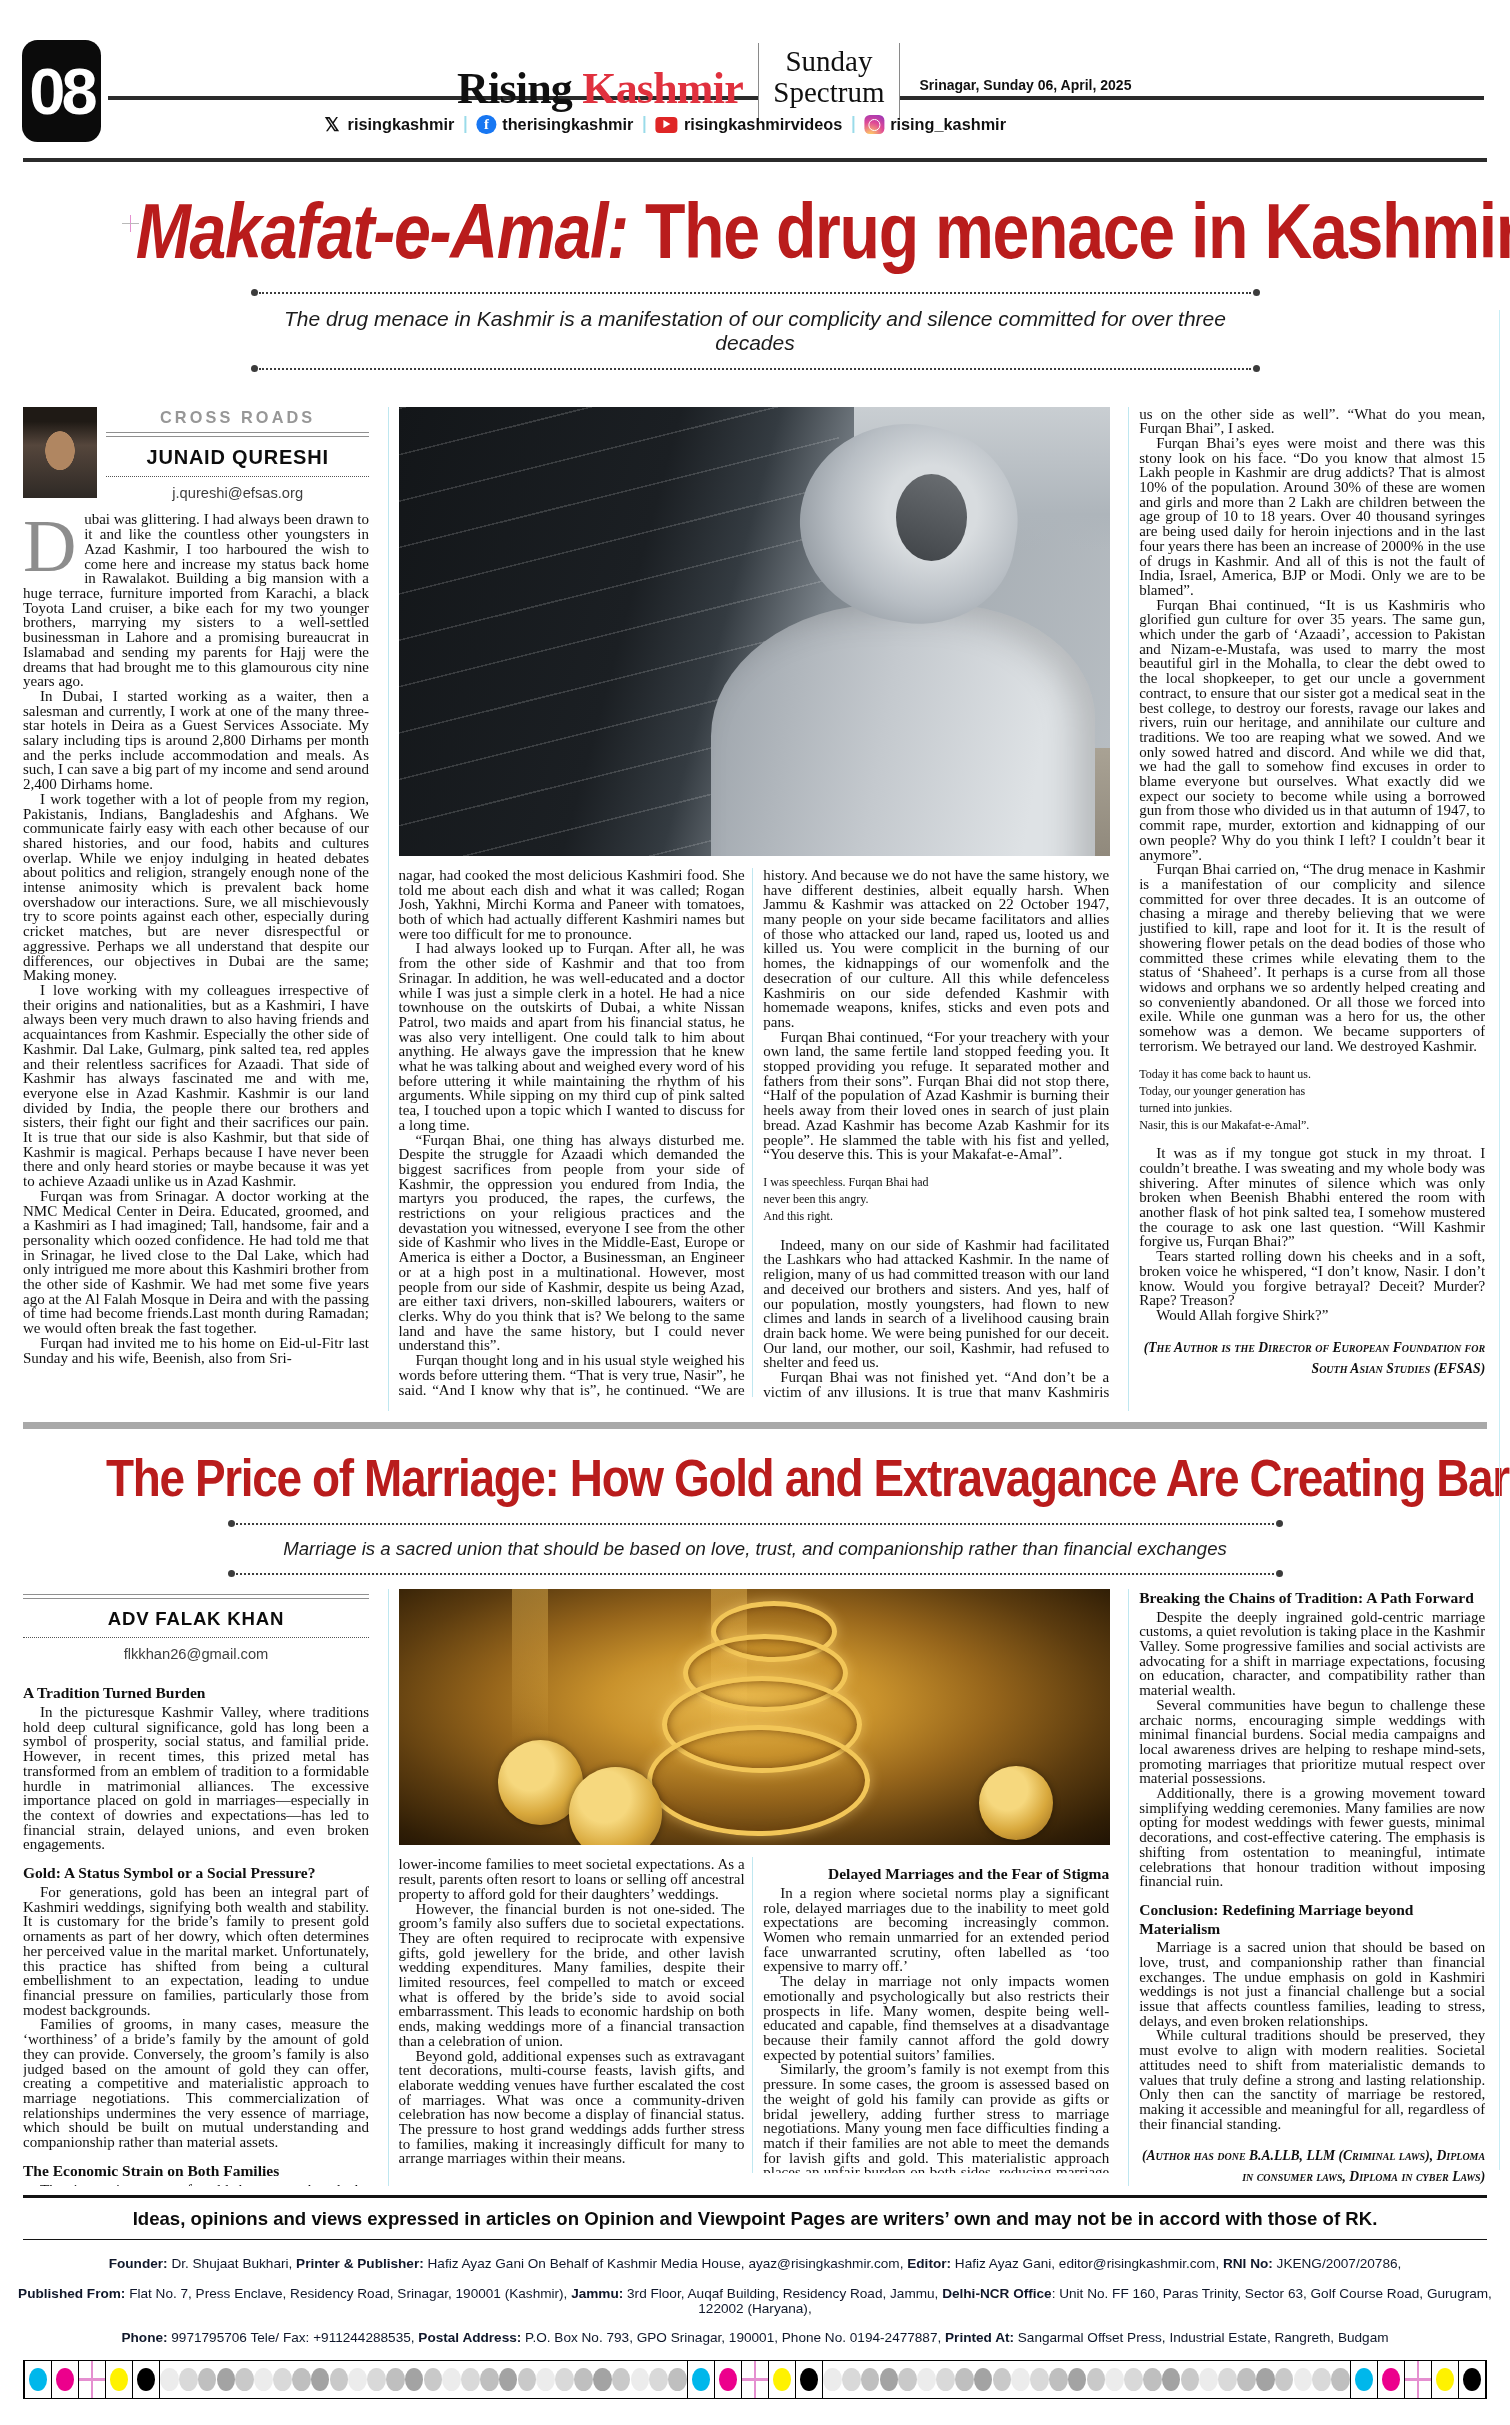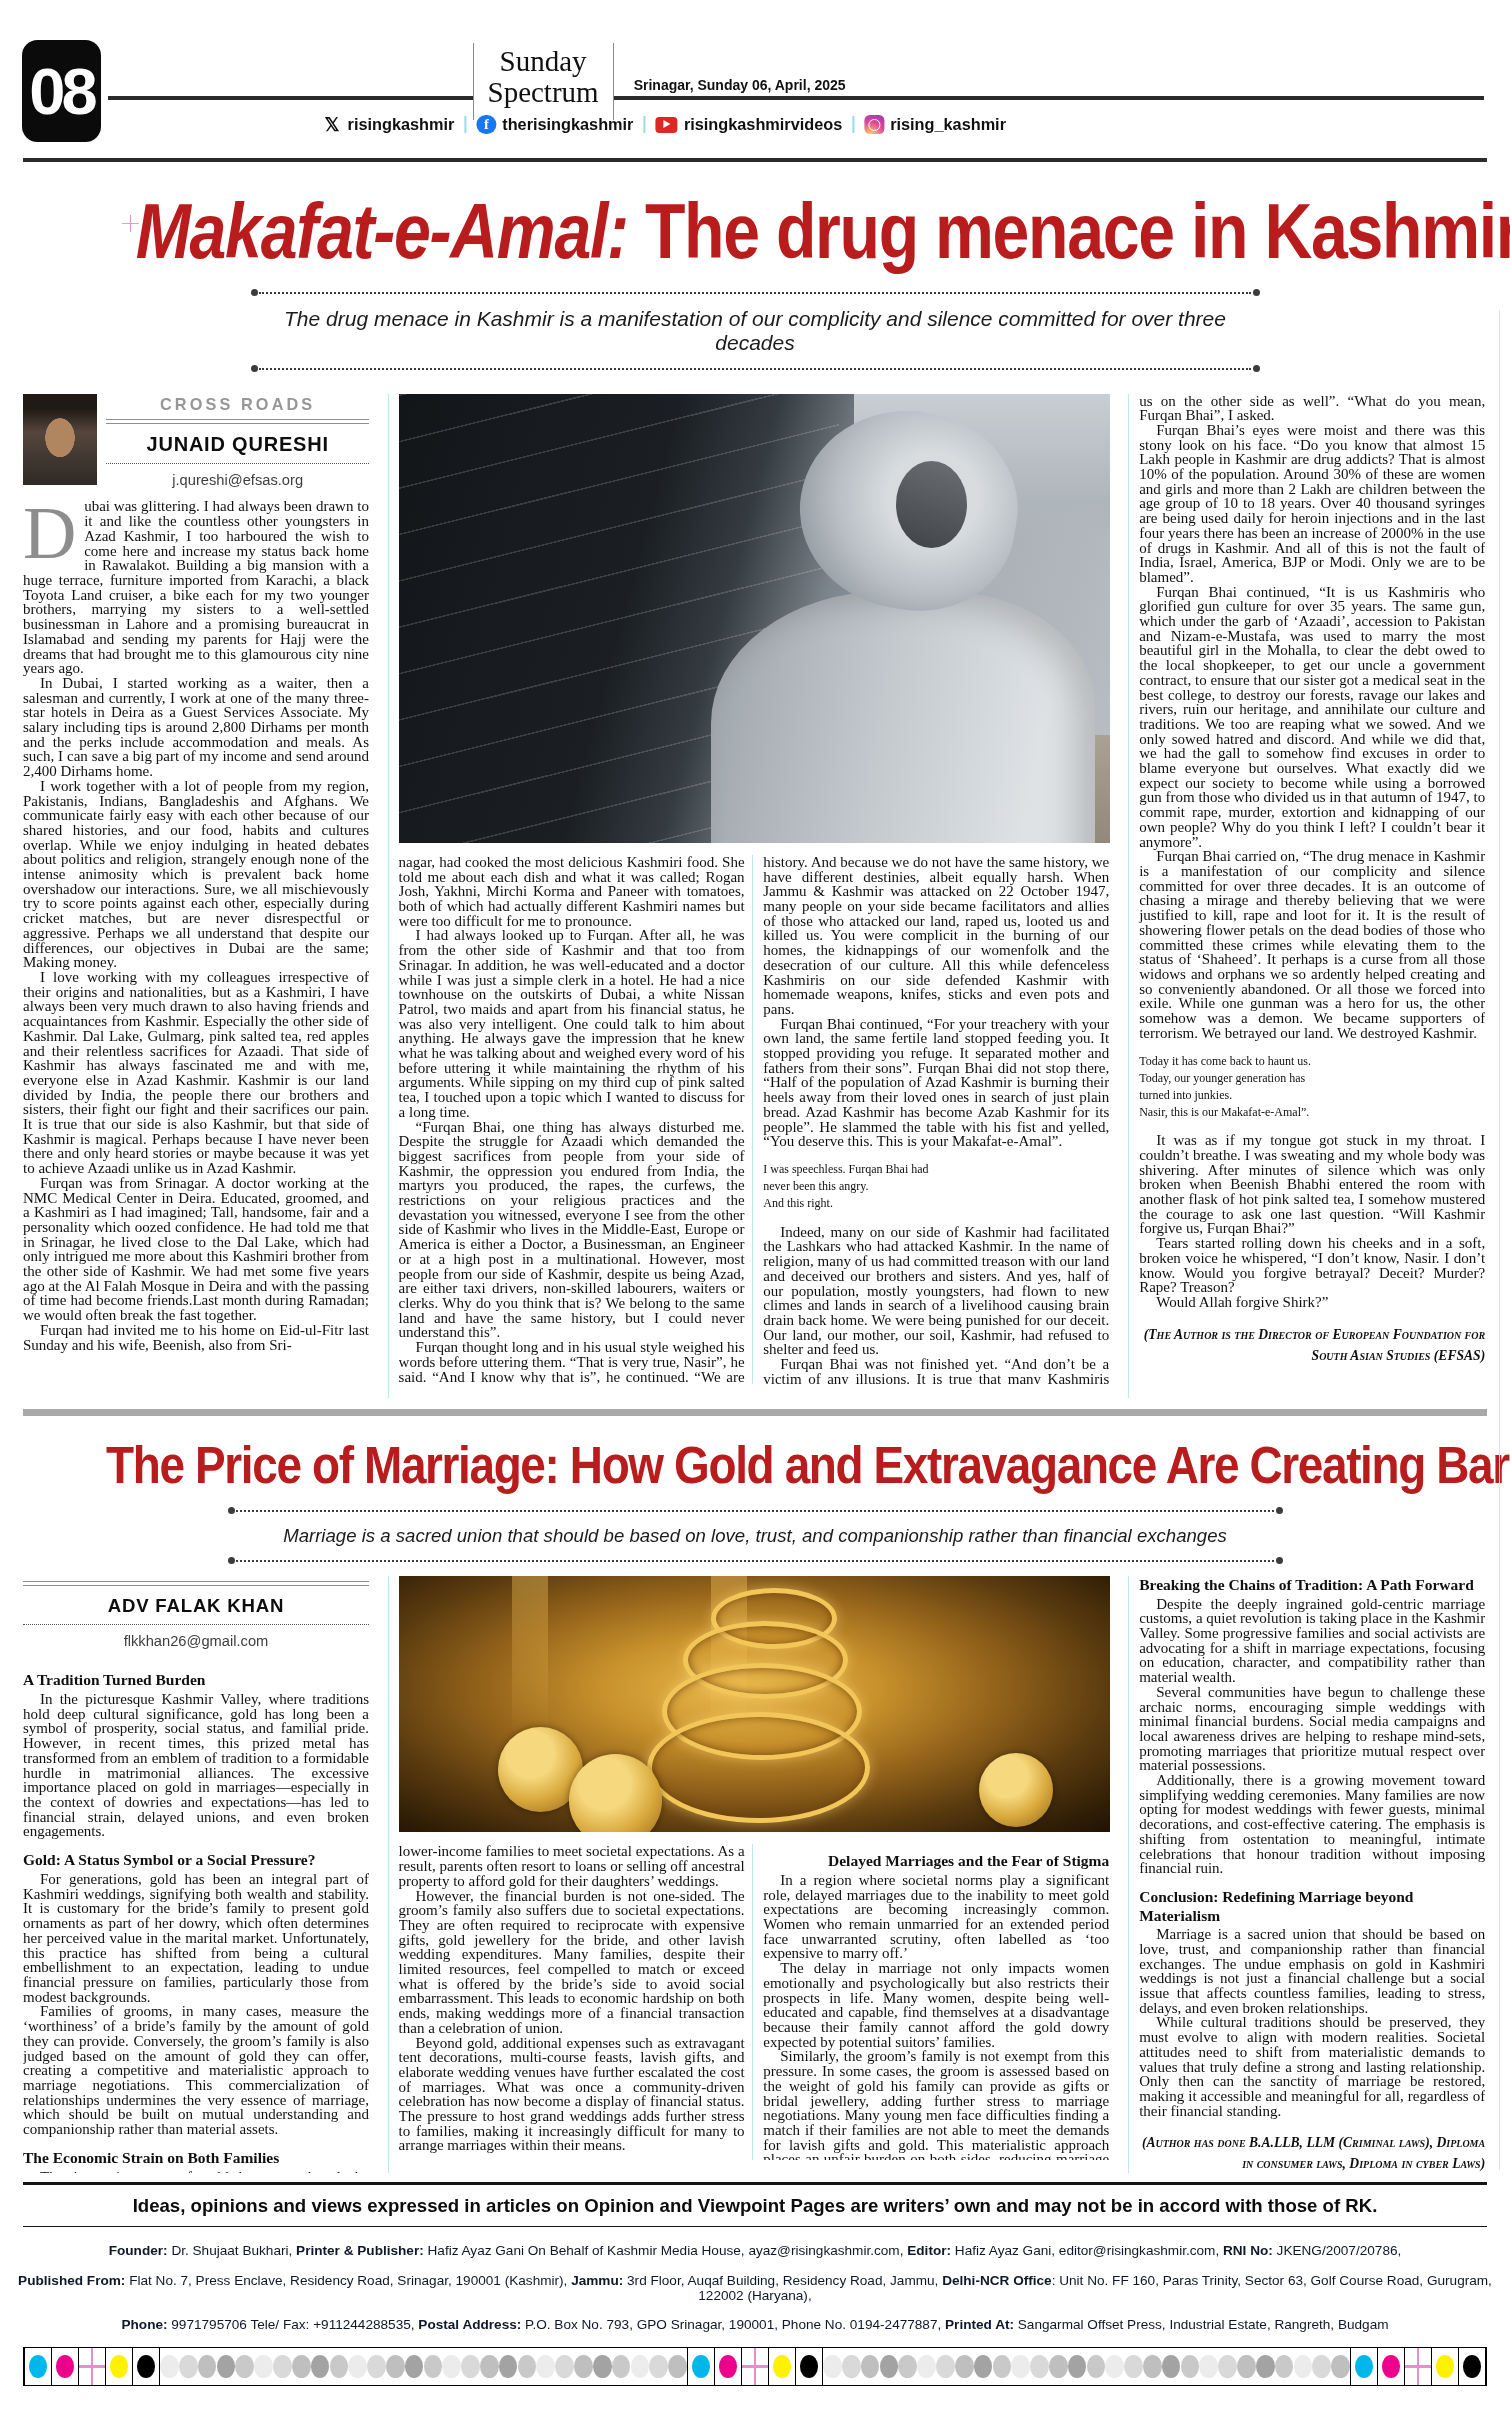--- a/index.html
+++ b/index.html
@@ -42,21 +42,21 @@
   .article{padding:0 23px;position:relative;}
   h1{margin:20px 0 0;text-align:center;font-family:"Liberation Sans",sans-serif;font-weight:800;color:#b91c1c;}
   .h1line{display:inline-block;transform:scaleX(.86);transform-origin:center;white-space:nowrap;letter-spacing:-1.5px;}
   .t-it{font-style:italic;}
   .standfirst-wrap{margin:15.5px auto 0;text-align:center;}
   .dotrule{position:relative;border-top:2.3px dotted #3c3c3c;height:0;}
   .dotrule::before,.dotrule::after{content:"";position:absolute;top:-4.6px;width:7px;height:7px;border-radius:50%;background:#3c3c3c;}
   .dotrule::before{left:-8.5px;} .dotrule::after{right:-8.5px;}
   .standfirst{font-family:"Liberation Sans",sans-serif;font-style:italic;font-weight:400;color:#1c1c1c;padding:13px 0;}
 
-  .cols{display:flex;margin-top:24px;overflow:hidden;}
+  .cols{display:flex;margin-top:37px;overflow:hidden;}
   .cols>*+*{border-left:0.8px solid #bfe7f0;padding-left:10px;margin-left:18.6px;}
   .colnarrow{width:346px;flex:0 0 auto;overflow:hidden;}
   .colmid{width:711px;flex:0 0 auto;overflow:hidden;}
   .midtext{display:flex;overflow:hidden;}
   .mcol{width:346px;flex:0 0 auto;overflow:hidden;}
   .mcol+.mcol{border-left:0.8px solid #bfe7f0;padding-left:10px;margin-left:7.7px;}
 
   .bt p{margin:0;text-indent:17px;text-align:justify;font-size:15px;line-height:14.7px;}
   .bt p.noind{text-indent:0;}
   .bt p.dropcap{text-indent:0;}
@@ -131,20 +131,21 @@
 </head>
 <body>
 
 <div class="page">
 
   <header class="masthead">
     <div class="pagenum">08</div>
     <div class="regmark"></div>
     <div class="rule-a"></div>
     <div class="mast-center">
+      <div class="brand"><span>Rising</span>&nbsp;<span class="k">Kashmir</span></div>
       <div class="spectrum-box">
         <div>Sunday</div>
         <div>Spectrum</div>
       </div>
       <div class="dateline">Srinagar, Sunday 06, April, 2025</div>
     </div>
     <div class="socials">
       <span class="soc">
         <span class="ic ic-x">𝕏</span>
         <span>risingkashmir</span>

